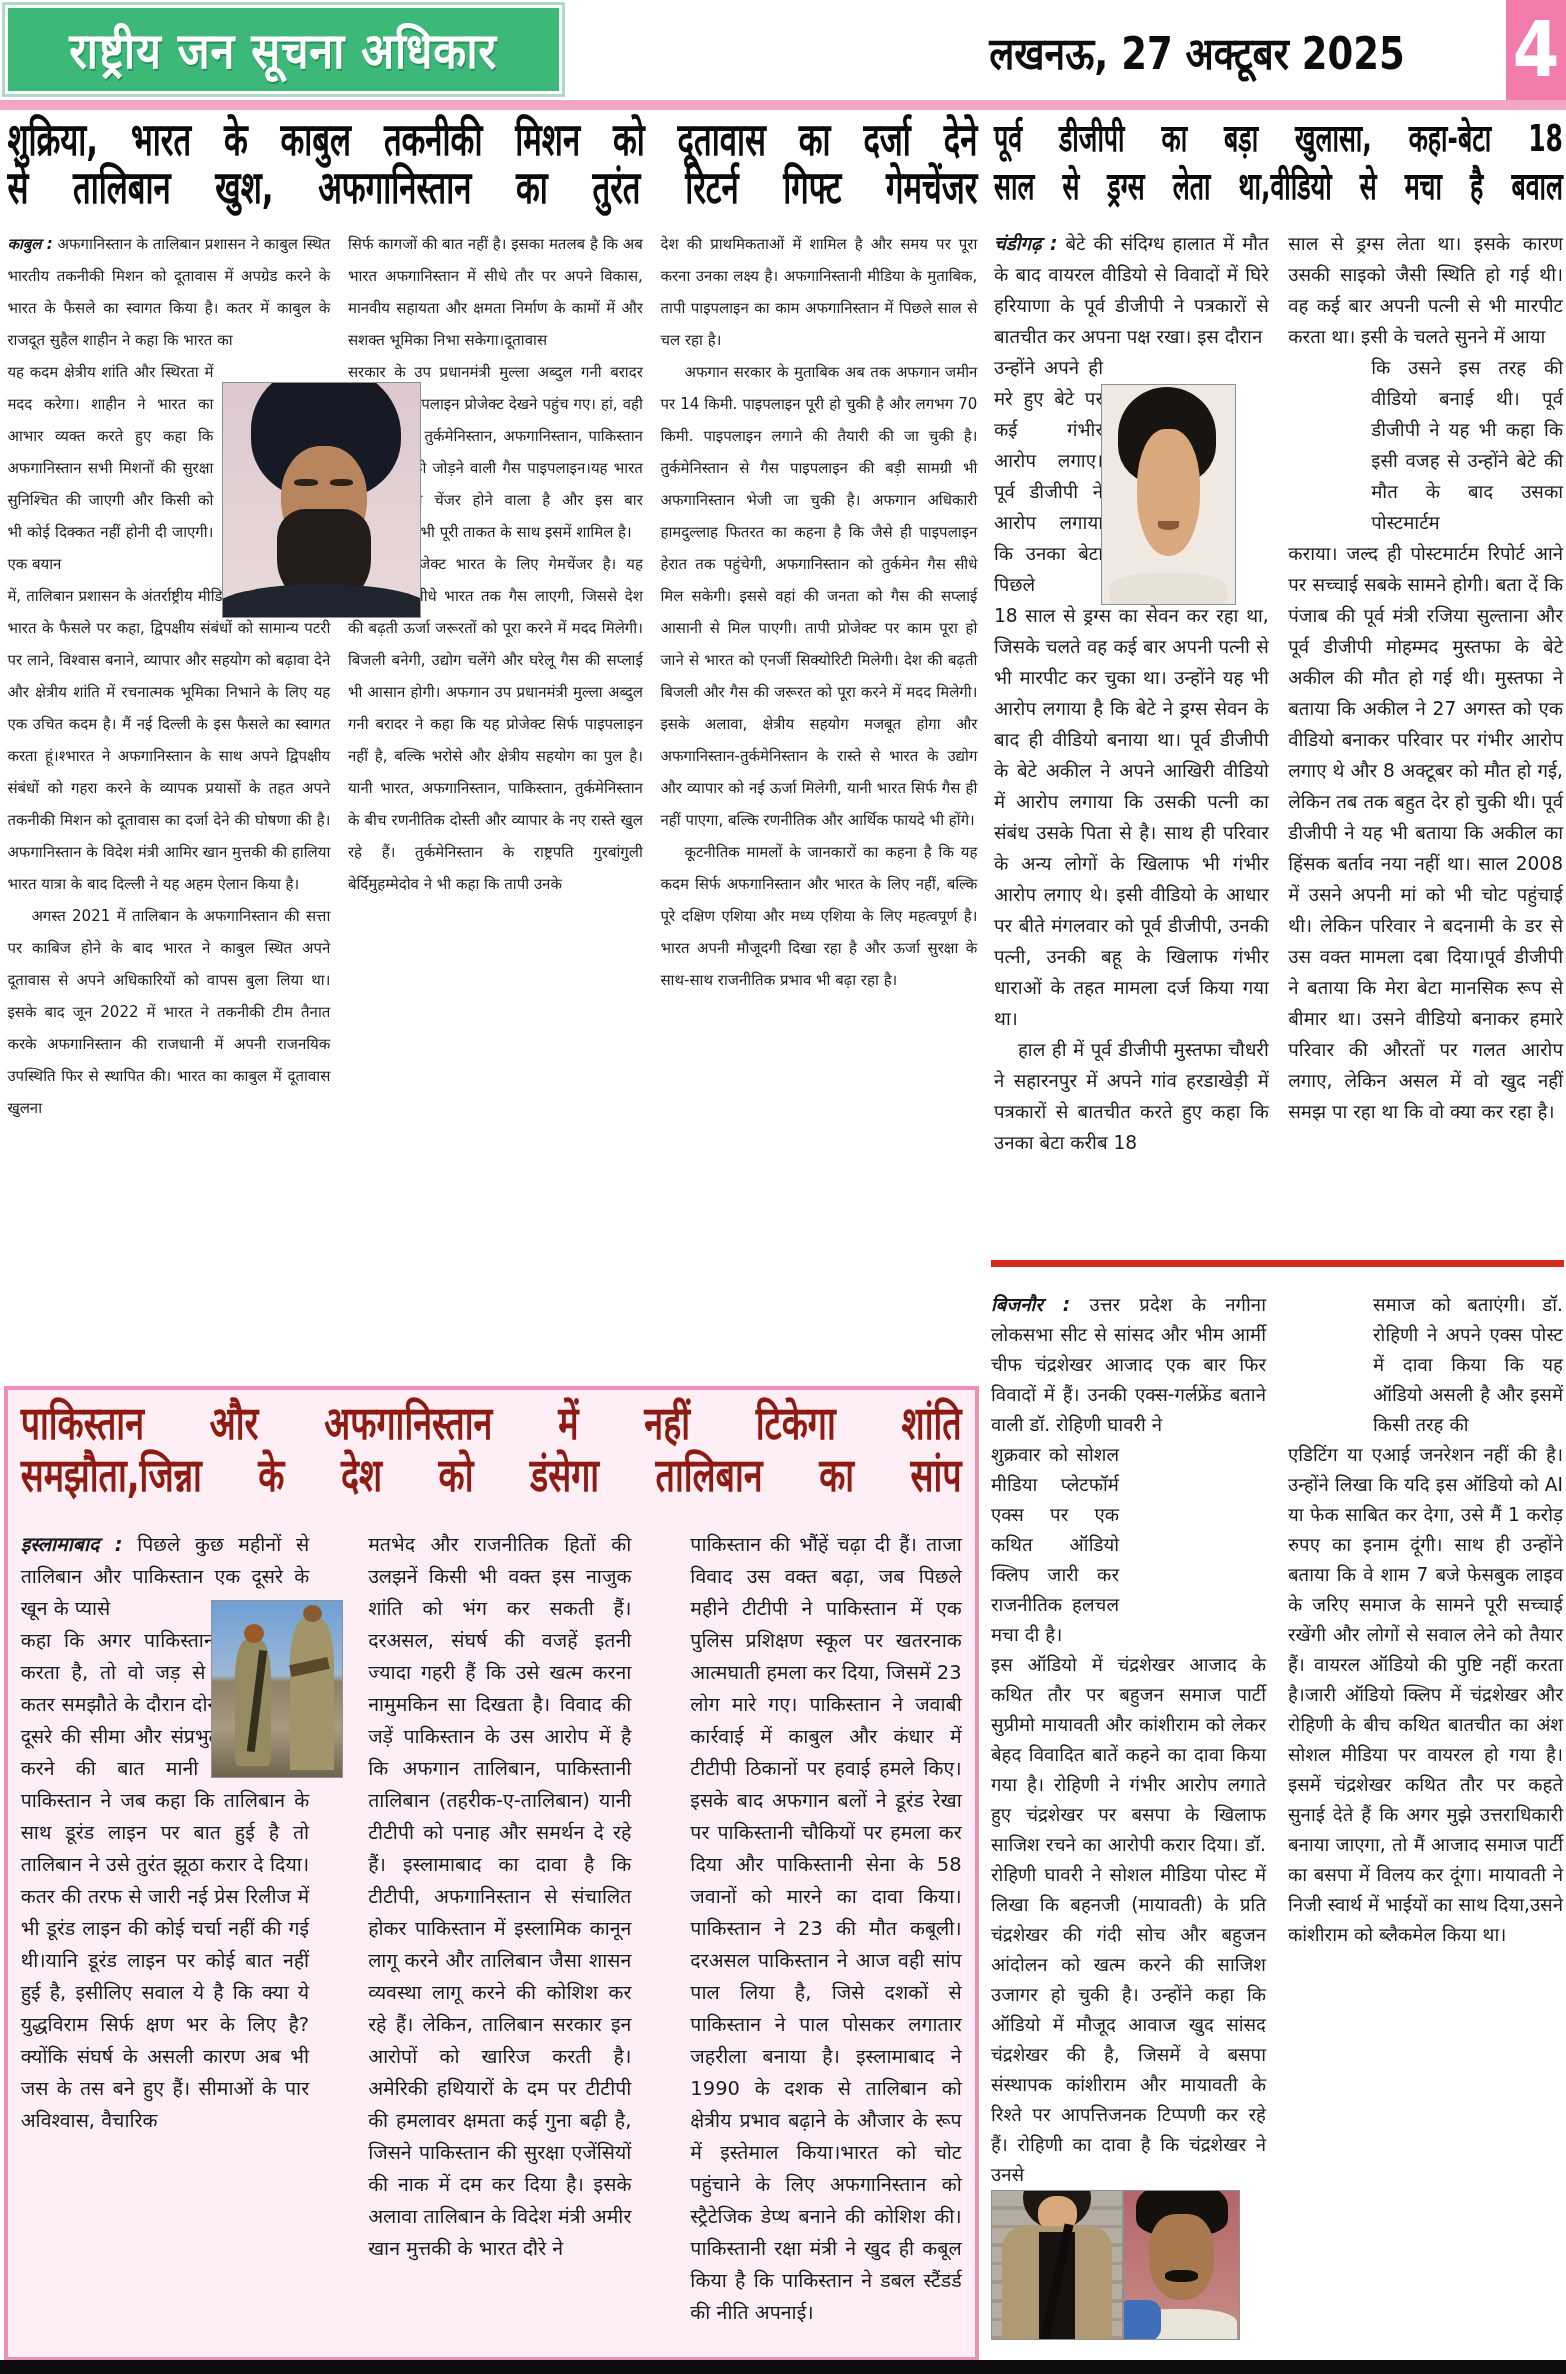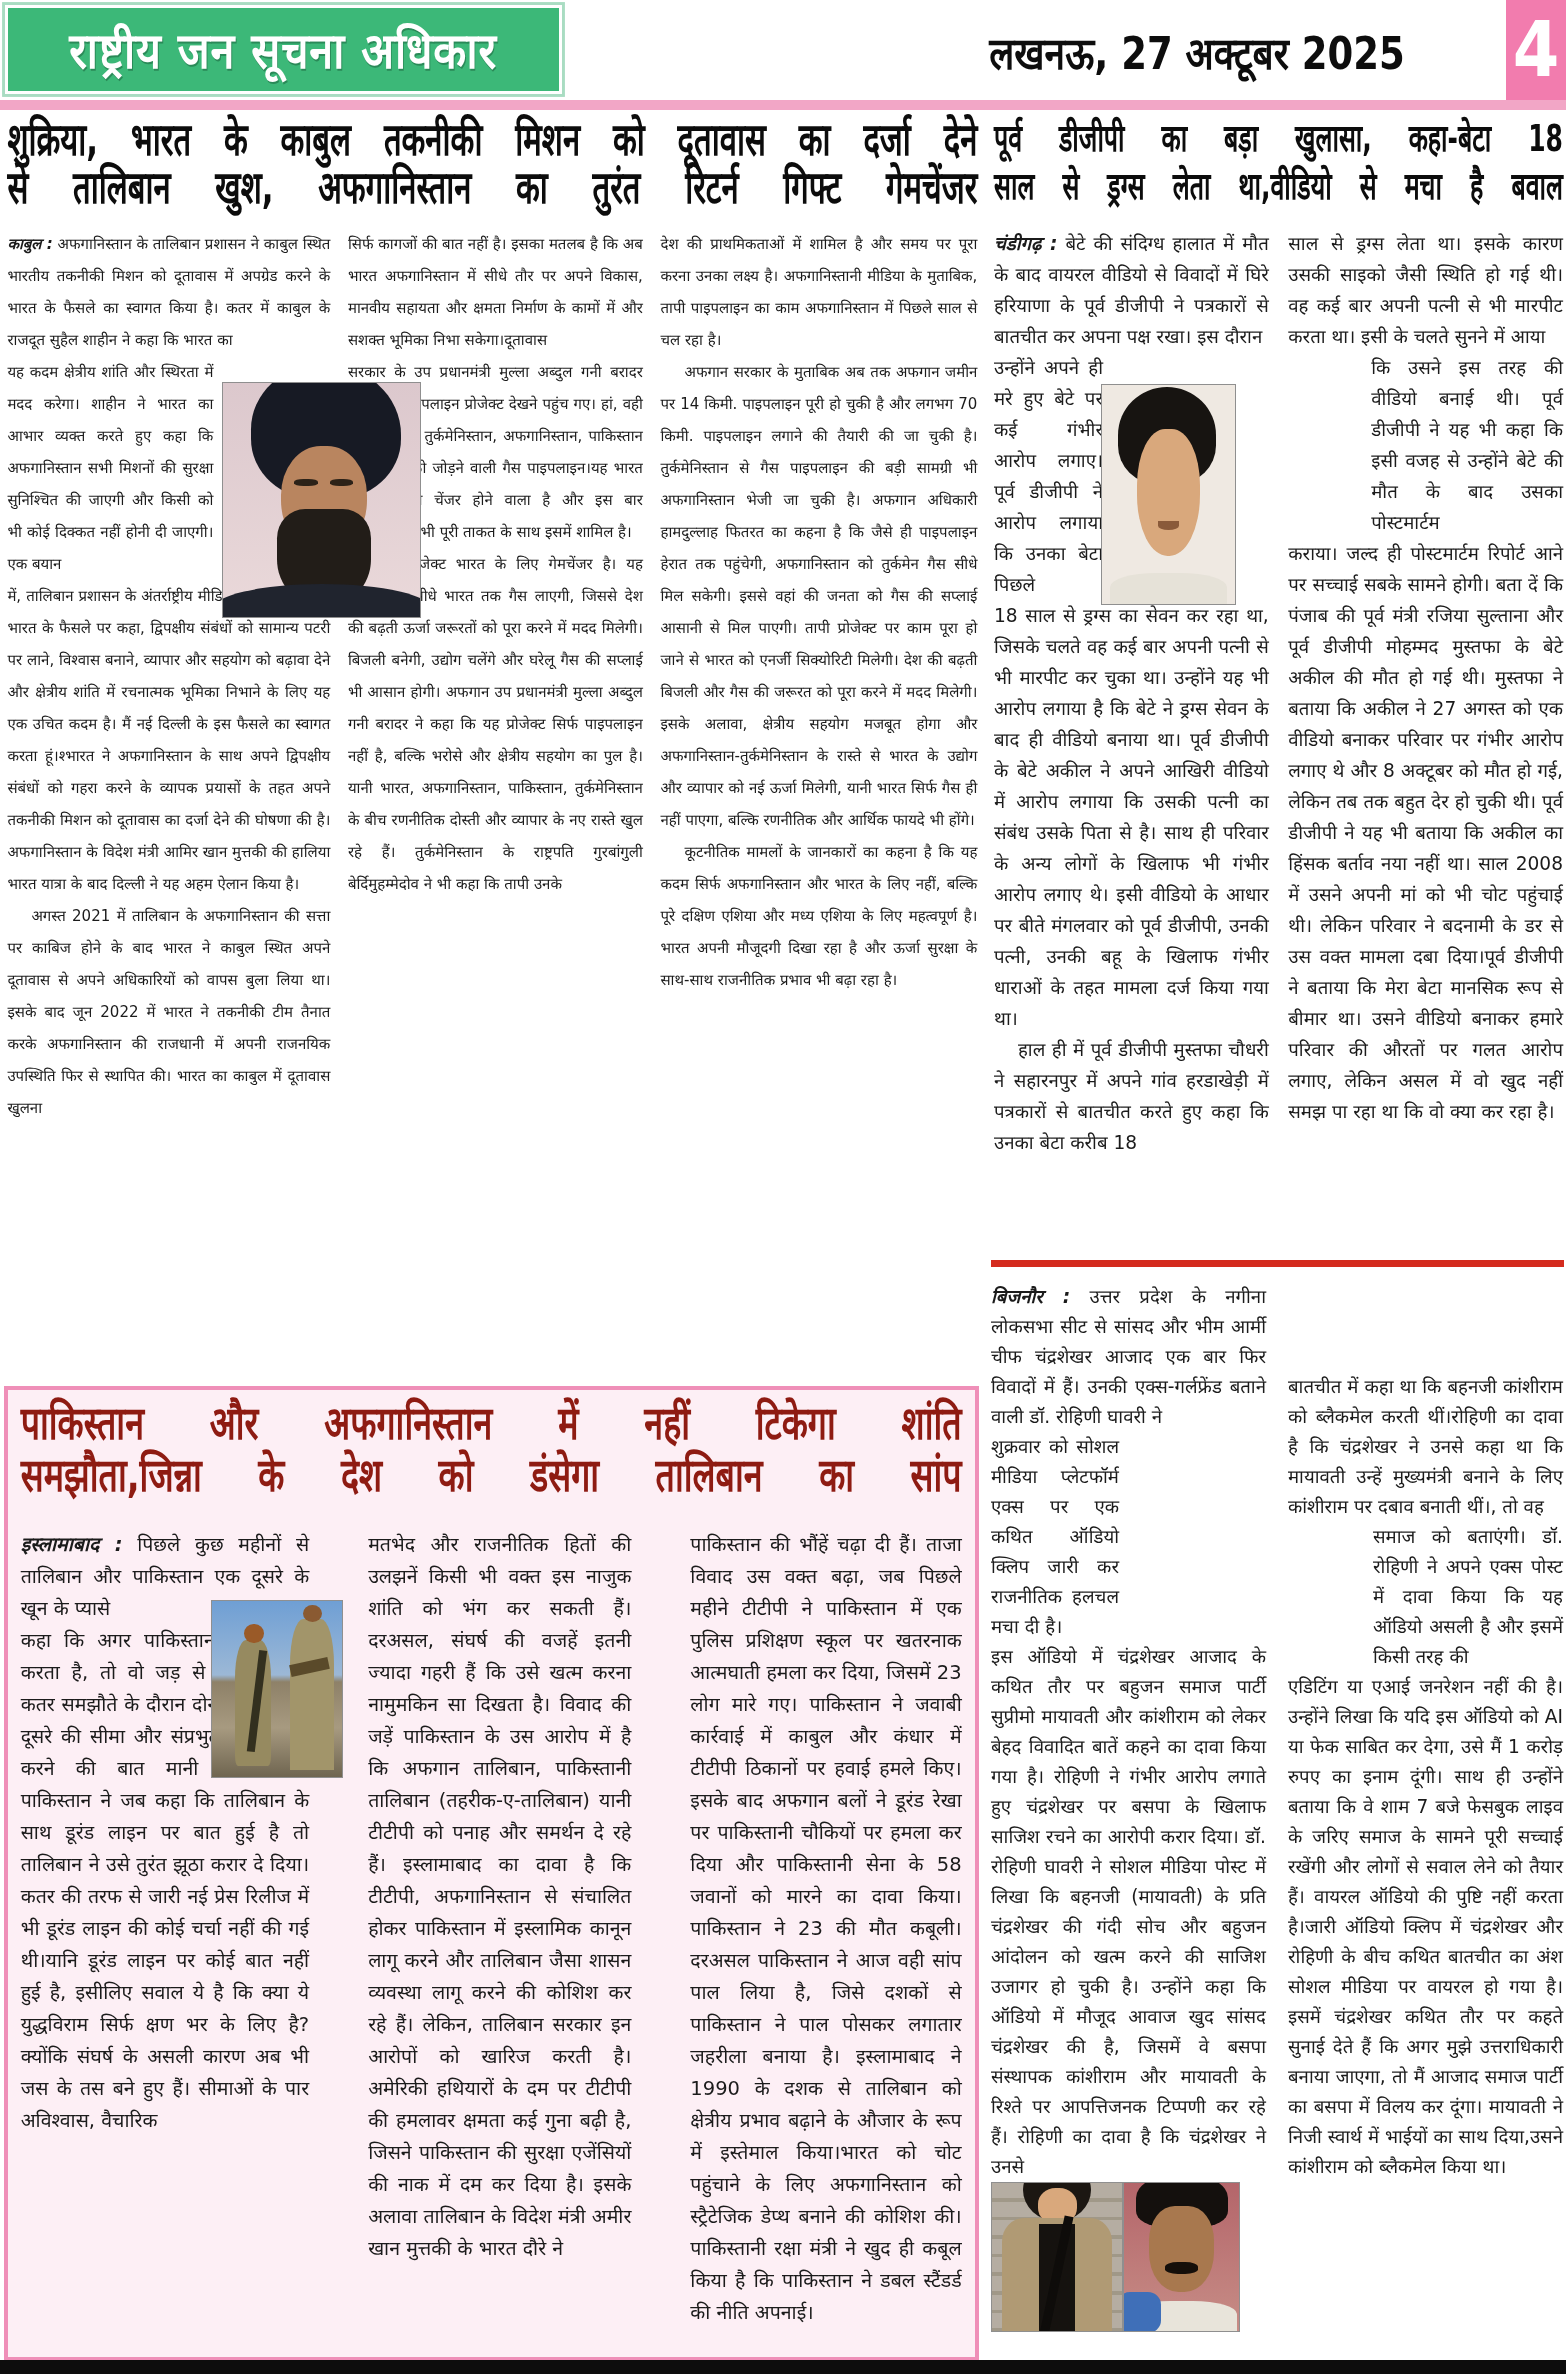--- a/index.html
+++ b/index.html
@@ -87,21 +87,21 @@
   .sl-h1{left:25%;top:13%;width:15%;height:11%;background:#9a5a28;border-radius:50%;}
   .sl-g1{left:32%;top:28%;width:6%;height:58%;background:#33301f;transform:rotate(7deg);}
   .sl-f2{left:60%;top:10%;width:34%;height:86%;background:#a2956a;border-radius:30% 30% 0 0;}
   .sl-h2{left:70%;top:2%;width:15%;height:10%;background:#8a5a32;border-radius:50%;}
   .sl-g2{left:60%;top:34%;width:30%;height:7%;background:#5a4a2a;transform:rotate(-12deg);}
 
   
   #rohini{left:991px;top:1260px;width:573px;}
   .red-rule{height:6.5px;background:#d42b1e;margin-bottom:13px;}
   #rohini .hl span{font-size:24px;line-height:41px;transform:scaleY(1.45);}
-  #rohini .cols{margin-top:15px;font-size:18.6px;line-height:30px;align-items:flex-end;}
+  #rohini .cols{margin-top:23px;font-size:18.6px;line-height:30px;}
   #rohini .c1{width:275px;}
   #rohini .c2{width:275px;margin-left:22px;}
   #rohini .narrow{width:128px;}
   #rohini .indent-left{margin-left:85px;}
   .ph-rohini{left:134px;top:288px;width:249px;height:150px;display:flex;border:none;background:none;}
   .ph-rw{position:relative;width:132px;height:150px;overflow:hidden;border:0.9px solid #8f8f8f;box-sizing:border-box;}
   .ph-rw>div,.ph-ch>div{position:absolute;}
   .ro-bg{inset:0;background:repeating-linear-gradient(180deg,#b5ada2 0 15px,#a09888 15px 18.6px);}
   .ro-hair{left:24%;top:-16%;width:52%;height:42%;background:#1c1712;border-radius:50%;}
   .ro-face{left:35%;top:4%;width:30%;height:24%;background:#d9a87c;border-radius:45%;}
@@ -235,21 +235,20 @@
 
   <div class="article" id="rohini">
     <div class="red-rule"></div>
     <div class="cols">
       <div class="col c1">
         <p><b class="dl">बिजनौर :</b> <span>उत्तर प्रदेश के नगीना लोकसभा सीट से सांसद और भीम आर्मी चीफ चंद्रशेखर आजाद एक बार फिर विवादों में हैं। उनकी एक्स-गर्लफ्रेंड बताने वाली डॉ. रोहिणी घावरी ने</span></p>
         <p class="narrow">शुक्रवार को सोशल मीडिया प्लेटफॉर्म एक्स पर एक कथित ऑडियो क्लिप जारी कर राजनीतिक हलचल मचा दी है।</p>
         <p>इस ऑडियो में चंद्रशेखर आजाद के कथित तौर पर बहुजन समाज पार्टी सुप्रीमो मायावती और कांशीराम को लेकर बेहद विवादित बातें कहने का दावा किया गया है। रोहिणी ने गंभीर आरोप लगाते हुए चंद्रशेखर पर बसपा के खिलाफ साजिश रचने का आरोपी करार दिया। डॉ. रोहिणी घावरी ने सोशल मीडिया पोस्ट में लिखा कि बहनजी (मायावती) के प्रति चंद्रशेखर की गंदी सोच और बहुजन आंदोलन को खत्म करने की साजिश उजागर हो चुकी है। उन्होंने कहा कि ऑडियो में मौजूद आवाज खुद सांसद चंद्रशेखर की है, जिसमें वे बसपा संस्थापक कांशीराम और मायावती के रिश्ते पर आपत्तिजनक टिप्पणी कर रहे हैं। रोहिणी का दावा है कि चंद्रशेखर ने उनसे</p>
       </div>
       <div class="col c2">
-        <p>बातचीत में कहा था कि बहनजी कांशीराम को ब्लैकमेल करती थीं।रोहिणी का दावा है कि चंद्रशेखर ने उनसे कहा था कि मायावती उन्हें मुख्यमंत्री बनाने के लिए कांशीराम पर दबाव बनाती थीं।, तो वह</p>
         <p class="indent-left">समाज को बताएंगी। डॉ. रोहिणी ने अपने एक्स पोस्ट में दावा किया कि यह ऑडियो असली है और इसमें किसी तरह की</p>
         <p>एडिटिंग या एआई जनरेशन नहीं की है। उन्होंने लिखा कि यदि इस ऑडियो को AI या फेक साबित कर देगा, उसे मैं 1 करोड़ रुपए का इनाम दूंगी। साथ ही उन्होंने बताया कि वे शाम 7 बजे फेसबुक लाइव के जरिए समाज के सामने पूरी सच्चाई रखेंगी और लोगों से सवाल लेने को तैयार हैं। वायरल ऑडियो की पुष्टि नहीं करता है।जारी ऑडियो क्लिप में चंद्रशेखर और रोहिणी के बीच कथित बातचीत का अंश सोशल मीडिया पर वायरल हो गया है। इसमें चंद्रशेखर कथित तौर पर कहते सुनाई देते हैं कि अगर मुझे उत्तराधिकारी बनाया जाएगा, तो मैं आजाद समाज पार्टी का बसपा में विलय कर दूंगा। मायावती ने निजी स्वार्थ में भाईयों का साथ दिया,उसने कांशीराम को ब्लैकमेल किया था।</p>
       </div>
     </div>
     <div class="ph-rohini">
       <div class="ph-rw">
         <div class="ro-bg"></div>
         <div class="ro-hair"></div>
         <div class="ro-face"></div>
         <div class="ro-jacket"></div>

